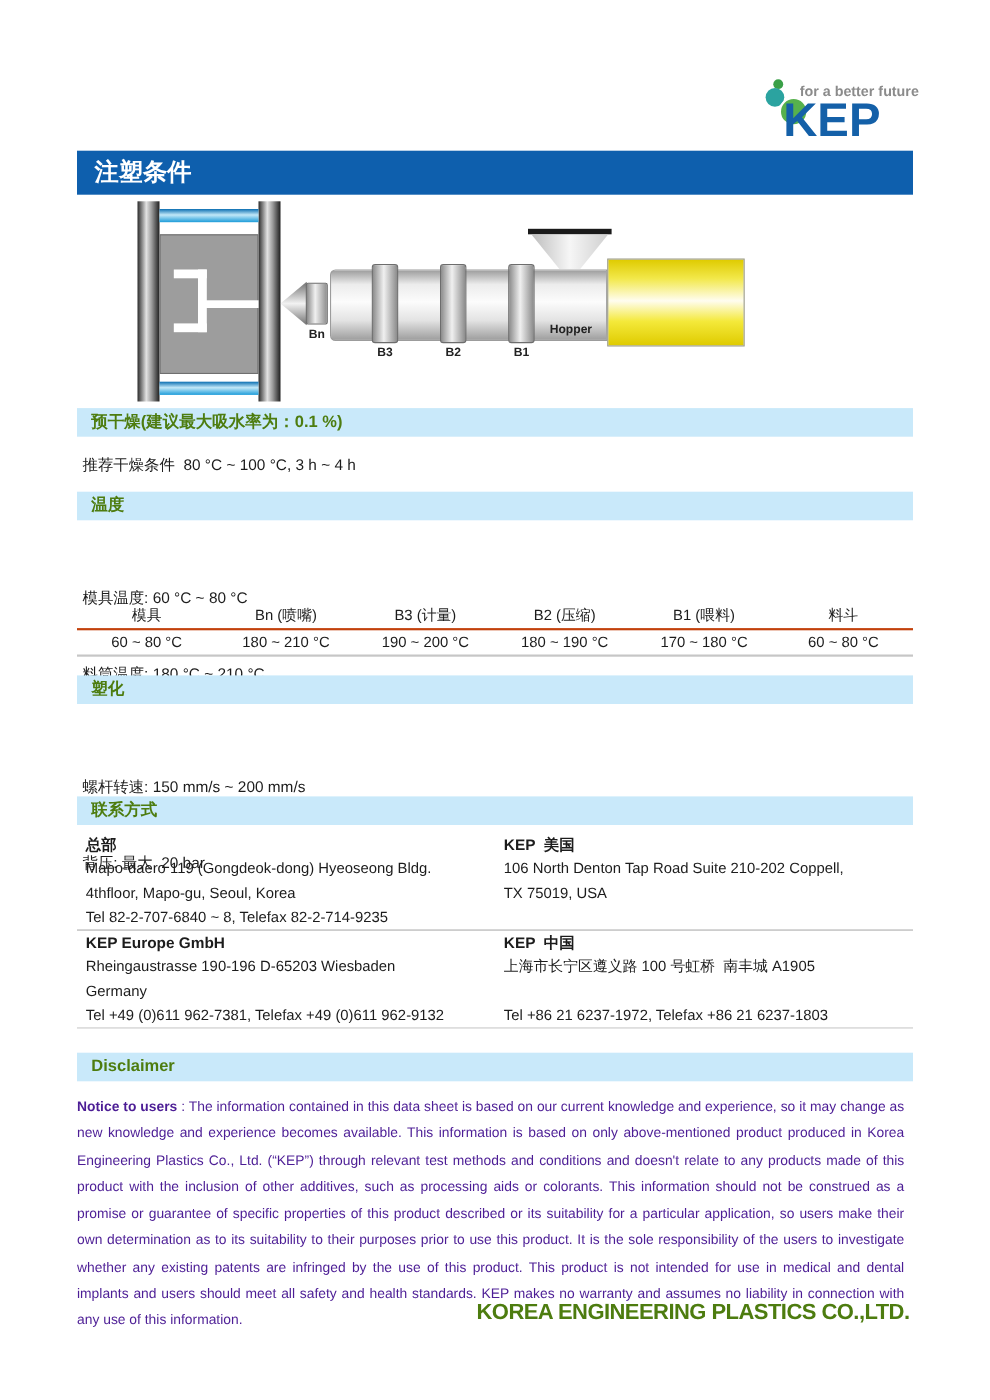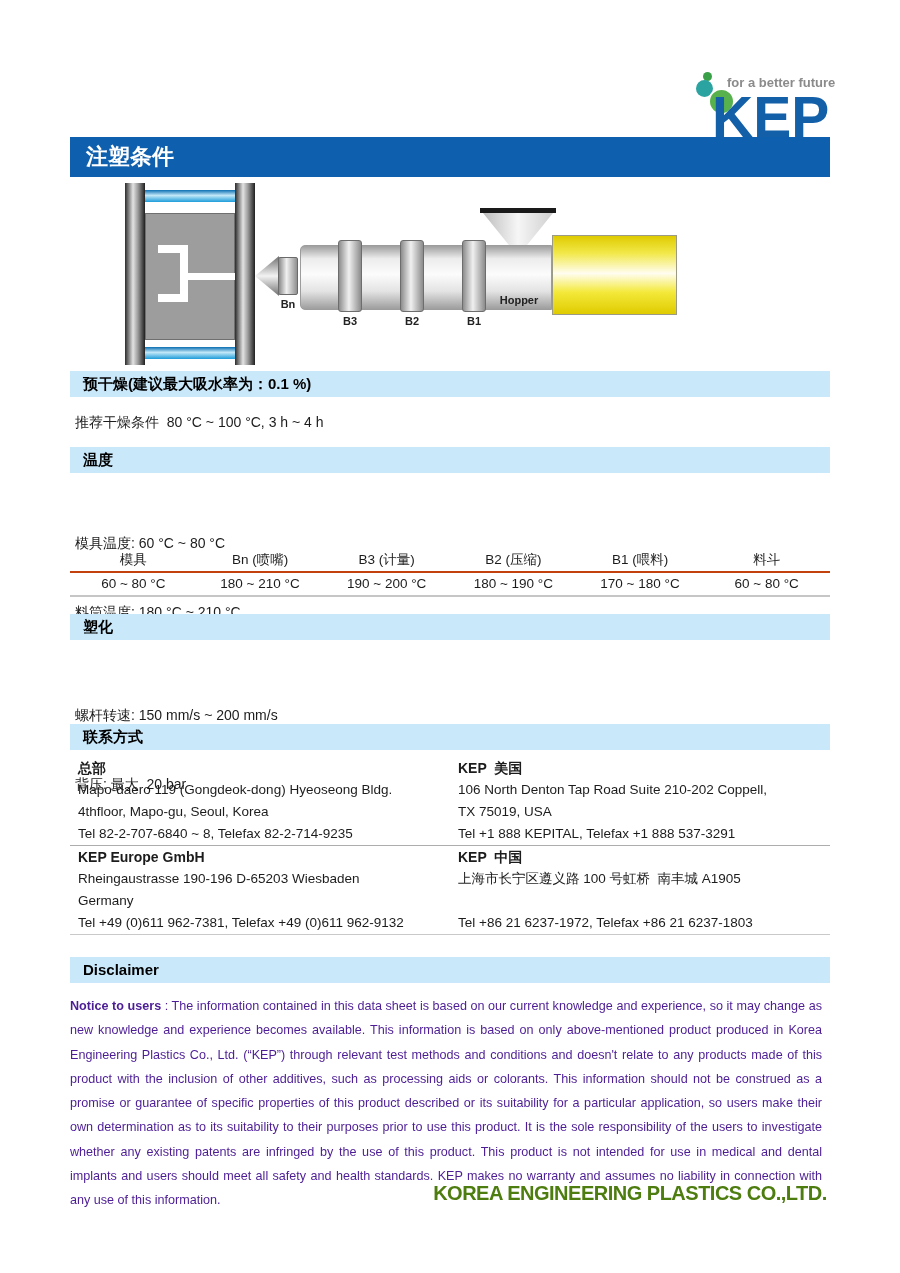--- a/index.html
+++ b/index.html
@@ -6,21 +6,21 @@
   .page{position:relative;width:900px;height:1273px;background:#fff;overflow:hidden;
         font-family:"Liberation Sans","DejaVu Sans",sans-serif;color:#1a1a1a;}
 
   
   .logo{position:absolute;left:690px;top:70px;width:150px;height:66px;}
   .dot{position:absolute;border-radius:50%;}
   .dot-small{left:13px;top:2px;width:9px;height:9px;background:#3aa048;}
   .dot-teal{left:6px;top:10px;width:17px;height:17px;background:#2ba3a0;}
   .dot-green{left:18px;top:18px;width:23px;height:23px;background:#57b14d;border:2px solid #fff;}
   .tagline{position:absolute;left:37px;top:5px;font-size:13px;color:#8b8b8b;white-space:nowrap;font-weight:bold;}
-  .brand{position:absolute;left:22px;top:19px;font-size:57px;font-weight:bold;color:#1460a8;
+  .brand{position:absolute;left:22px;top:19px;font-size:43px;font-weight:bold;color:#1460a8;
          letter-spacing:0px;line-height:1;}
 
   
   .title-bar{position:absolute;left:70px;top:137px;width:760px;height:40px;background:#0e5fad;
              color:#fff;font-size:22px;font-weight:bold;line-height:40px;padding-left:16px;
              box-sizing:border-box;}
 
   
   .diagram{position:absolute;left:70px;top:183px;width:760px;height:192px;}
   .tiebar{position:absolute;top:0;width:20px;height:182px;
@@ -43,21 +43,21 @@
   .dlabel{position:absolute;font-size:11px;font-weight:bold;color:#222;width:50px;text-align:center;}
   .funnel-rim{position:absolute;left:410px;top:25px;width:76px;height:5px;background:#1a1a1a;}
   .funnel{position:absolute;left:413px;top:30px;width:70px;height:32px;
         background:linear-gradient(90deg,#bdbdbd,#f6f6f6 50%,#cfcfcf);
         clip-path:polygon(0 0,100% 0,63% 100%,37% 100%);}
   .ycyl{position:absolute;left:482px;top:52px;width:125px;height:80px;border:1px solid #9a9a85;
         background:linear-gradient(180deg,#dfcb00 0%,#f2e84a 22%,#fffdf0 48%,#f4e93a 72%,#dfcb00 100%);
         box-sizing:border-box;}
 
   
-  .bar{position:absolute;left:70px;width:760px;height:26px;background:#c9e9fa;color:#000000;
+  .bar{position:absolute;left:70px;width:760px;height:26px;background:#c9e9fa;color:#4d7c0f;
        font-size:15px;font-weight:bold;line-height:26px;padding-left:13px;box-sizing:border-box;}
   .txt{position:absolute;left:75px;font-size:14px;line-height:23px;color:#1c1c1c;white-space:pre-wrap;}
 
   
   .cond-table{position:absolute;left:70px;top:549px;width:760px;}
   .cond-row{display:flex;}
   .cond-row>div{flex:1;text-align:center;font-size:13.5px;line-height:22px;color:#1c1c1c;}
   .cond-head{border-bottom:2px solid #c2410c;}
   .cond-vals{border-bottom:2px solid #c6c6c6;}
 
@@ -160,21 +160,20 @@
       <div class="contact-block">
         <div class="c-title">总部</div>
         <div class="c-line">Mapo-daero 119 (Gongdeok-dong) Hyeoseong Bldg.</div>
         <div class="c-line">4thfloor, Mapo-gu, Seoul, Korea</div>
         <div class="c-line">Tel 82-2-707-6840 ~ 8, Telefax 82-2-714-9235</div>
       </div>
       <div class="contact-block">
         <div class="c-title">KEP  美国</div>
         <div class="c-line">106 North Denton Tap Road Suite 210-202 Coppell,</div>
         <div class="c-line">TX 75019, USA</div>
-        <div class="c-line">Tel +1 888 KEPITAL, Telefax +1 888 537-3291</div>
       </div>
     </div>
     <div class="contact-row r2">
       <div class="contact-block">
         <div class="c-title">KEP Europe GmbH</div>
         <div class="c-line">Rheingaustrasse 190-196 D-65203 Wiesbaden</div>
         <div class="c-line">Germany</div>
         <div class="c-line">Tel +49 (0)611 962-7381, Telefax +49 (0)611 962-9132</div>
       </div>
       <div class="contact-block">

